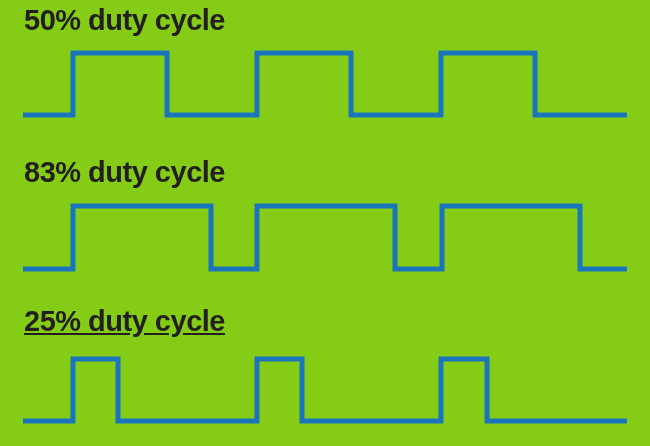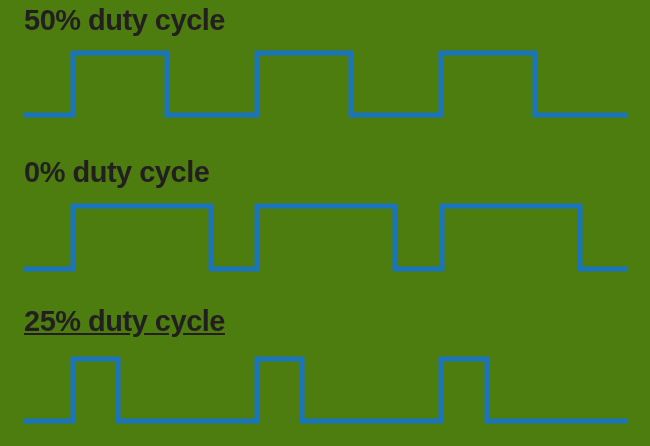--- a/index.html
+++ b/index.html
@@ -4,21 +4,21 @@
 <style>
   html, body {
     margin: 0;
     padding: 0;
     background: #ffffff;
   }
   .canvas {
     position: relative;
     width: 650px;
     height: 446px;
-    background: #4d7c0f;
+    background: #84cc16;
     overflow: hidden;
     font-family: "Liberation Sans", sans-serif;
   }
   .wave-label {
     position: absolute;
     left: 24px;
     font-size: 29px;
     font-weight: bold;
     letter-spacing: -0.5px;
     color: #231f20;
@@ -34,21 +34,21 @@
     top: 0;
     width: 650px;
     height: 446px;
   }
 </style>
 </head>
 <body>
 
 <div class="canvas">
   <div class="wave-label pos-0">50% duty cycle</div>
-  <div class="wave-label pos-1">0% duty cycle</div>
+  <div class="wave-label pos-1">83% duty cycle</div>
   <div class="wave-label pos-2">25% duty cycle</div>
 
   <svg class="waveforms" id="waveforms" viewBox="0 0 650 446" xmlns="http://www.w3.org/2000/svg">
       <polyline points="23,115 73,115 73,53 167,53 167,115 257,115 257,53 351,53 351,115 441,115 441,53 535,53 535,115 627,115" fill="none" stroke="#1b75bc" stroke-width="5" stroke-linejoin="miter" stroke-linecap="butt"></polyline>
       <polyline points="23,269 73,269 73,206 211,206 211,269 257,269 257,206 395,206 395,269 442,269 442,206 580,206 580,269 627,269" fill="none" stroke="#1b75bc" stroke-width="5" stroke-linejoin="miter" stroke-linecap="butt"></polyline>
       <polyline points="23,421 73,421 73,359 118,359 118,421 257,421 257,359 302,359 302,421 441,421 441,359 487,359 487,421 627,421" fill="none" stroke="#1b75bc" stroke-width="5" stroke-linejoin="miter" stroke-linecap="butt"></polyline>
     </svg>
 </div>
 
 </body></html>

